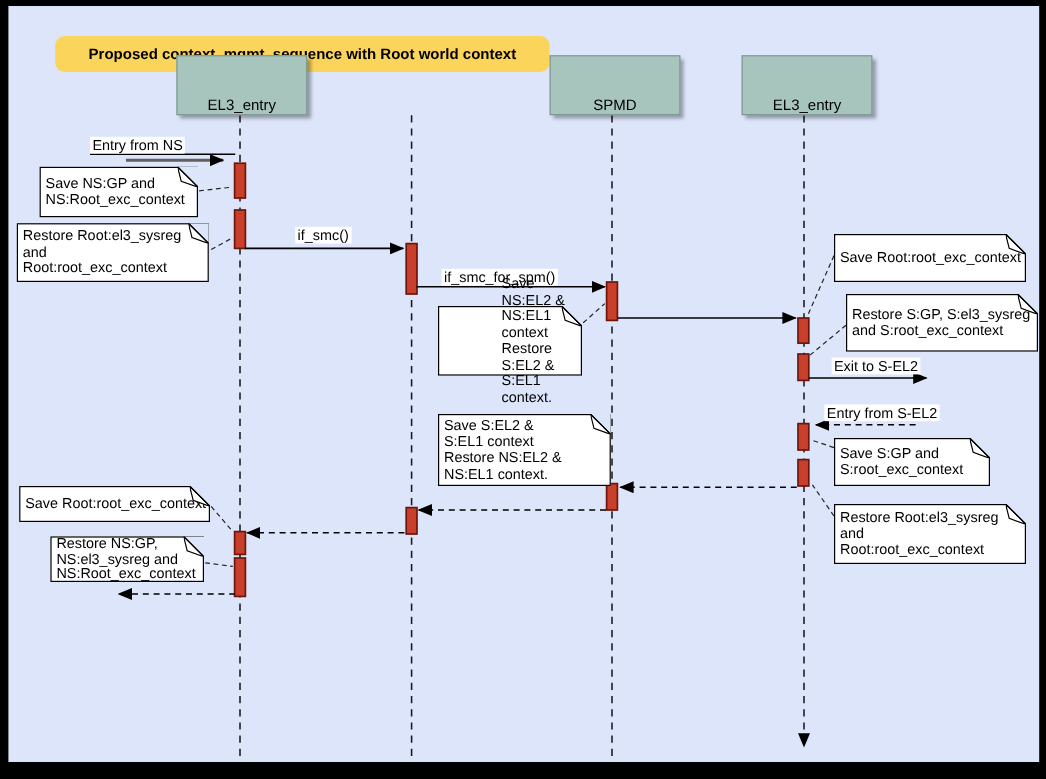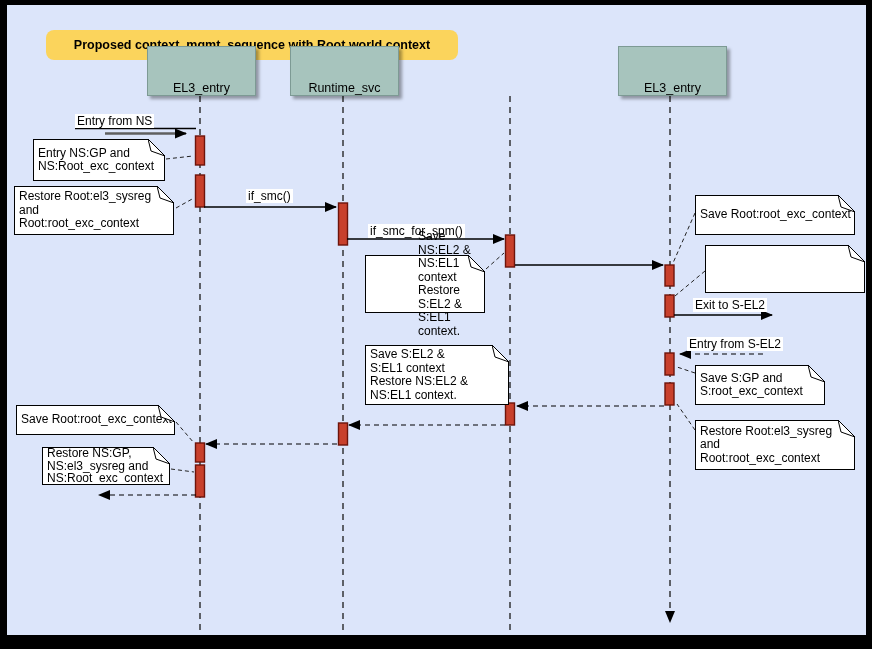--- a/index.html
+++ b/index.html
@@ -109,35 +109,35 @@
       <line x1="176" y1="422" x2="194" y2="443"></line>
       <line x1="171" y1="469" x2="194" y2="472"></line>
     </g>
   </svg>
 
   <div class="title-banner">Proposed context_mgmt_sequence with Root world context</div>
 
   <div class="lifeline-header" style="left:147px;top:46px;">
     <span>EL3_entry</span>
   </div>
-  <div class="lifeline-header" style="left:290px;top:46px;">
-    <span>Runtime_svc</span>
+  <div class="lifeline-header" style="left:458px;top:46px;">
+    <span>SPMD</span>
   </div>
   <div class="lifeline-header" style="left:618px;top:46px;">
     <span>EL3_entry</span>
   </div>
 
   <div class="msg-label" style="left:75px;top:114px;">Entry from NS</div>
   <div class="msg-label" style="left:246px;top:189px;">if_smc()</div>
   <div class="msg-label" style="left:368px;top:224px;">if_smc_for_spm()</div>
   <div class="msg-label" style="left:693px;top:298px;">Exit to S-EL2</div>
   <div class="msg-label" style="left:687px;top:337px;">Entry from S-EL2</div>
 
   <div class="note" style="left:33px;top:139px;width:132px;height:42px;">
-    <div class="note-text">Entry NS:GP and
+    <div class="note-text">Save NS:GP and
 NS:Root_exc_context</div>
     <span class="fold-wrap"><svg width="17" height="17">
           <path d="M0 0 L17 0 L17 17 Z" fill="#dce5fa"></path>
           <path d="M0 0 L3 12 L17 17 Z" fill="#fff" stroke="#000"></path>
           <path d="M0 0 L17 17" stroke="#000" fill="none"></path>
         </svg></span>
   </div>
   <div class="note" style="left:14px;top:186px;width:160px;height:49px;">
     <div class="note-text">Restore Root:el3_sysreg
 and
@@ -161,20 +161,22 @@
   </div>
   <div class="note" style="left:695px;top:195px;width:160px;height:40px;">
     <div class="note-text">Save Root:root_exc_context</div>
     <span class="fold-wrap"><svg width="17" height="17">
           <path d="M0 0 L17 0 L17 17 Z" fill="#dce5fa"></path>
           <path d="M0 0 L3 12 L17 17 Z" fill="#fff" stroke="#000"></path>
           <path d="M0 0 L17 17" stroke="#000" fill="none"></path>
         </svg></span>
   </div>
   <div class="note" style="left:705px;top:245px;width:160px;height:48px;">
+    <div class="note-text">Restore S:GP, S:el3_sysreg
+and S:root_exc_context</div>
     <span class="fold-wrap"><svg width="17" height="17">
           <path d="M0 0 L17 0 L17 17 Z" fill="#dce5fa"></path>
           <path d="M0 0 L3 12 L17 17 Z" fill="#fff" stroke="#000"></path>
           <path d="M0 0 L17 17" stroke="#000" fill="none"></path>
         </svg></span>
   </div>
   <div class="note" style="left:695px;top:365px;width:130px;height:40px;">
     <div class="note-text">Save S:GP and
 S:root_exc_context</div>
     <span class="fold-wrap"><svg width="17" height="17">

